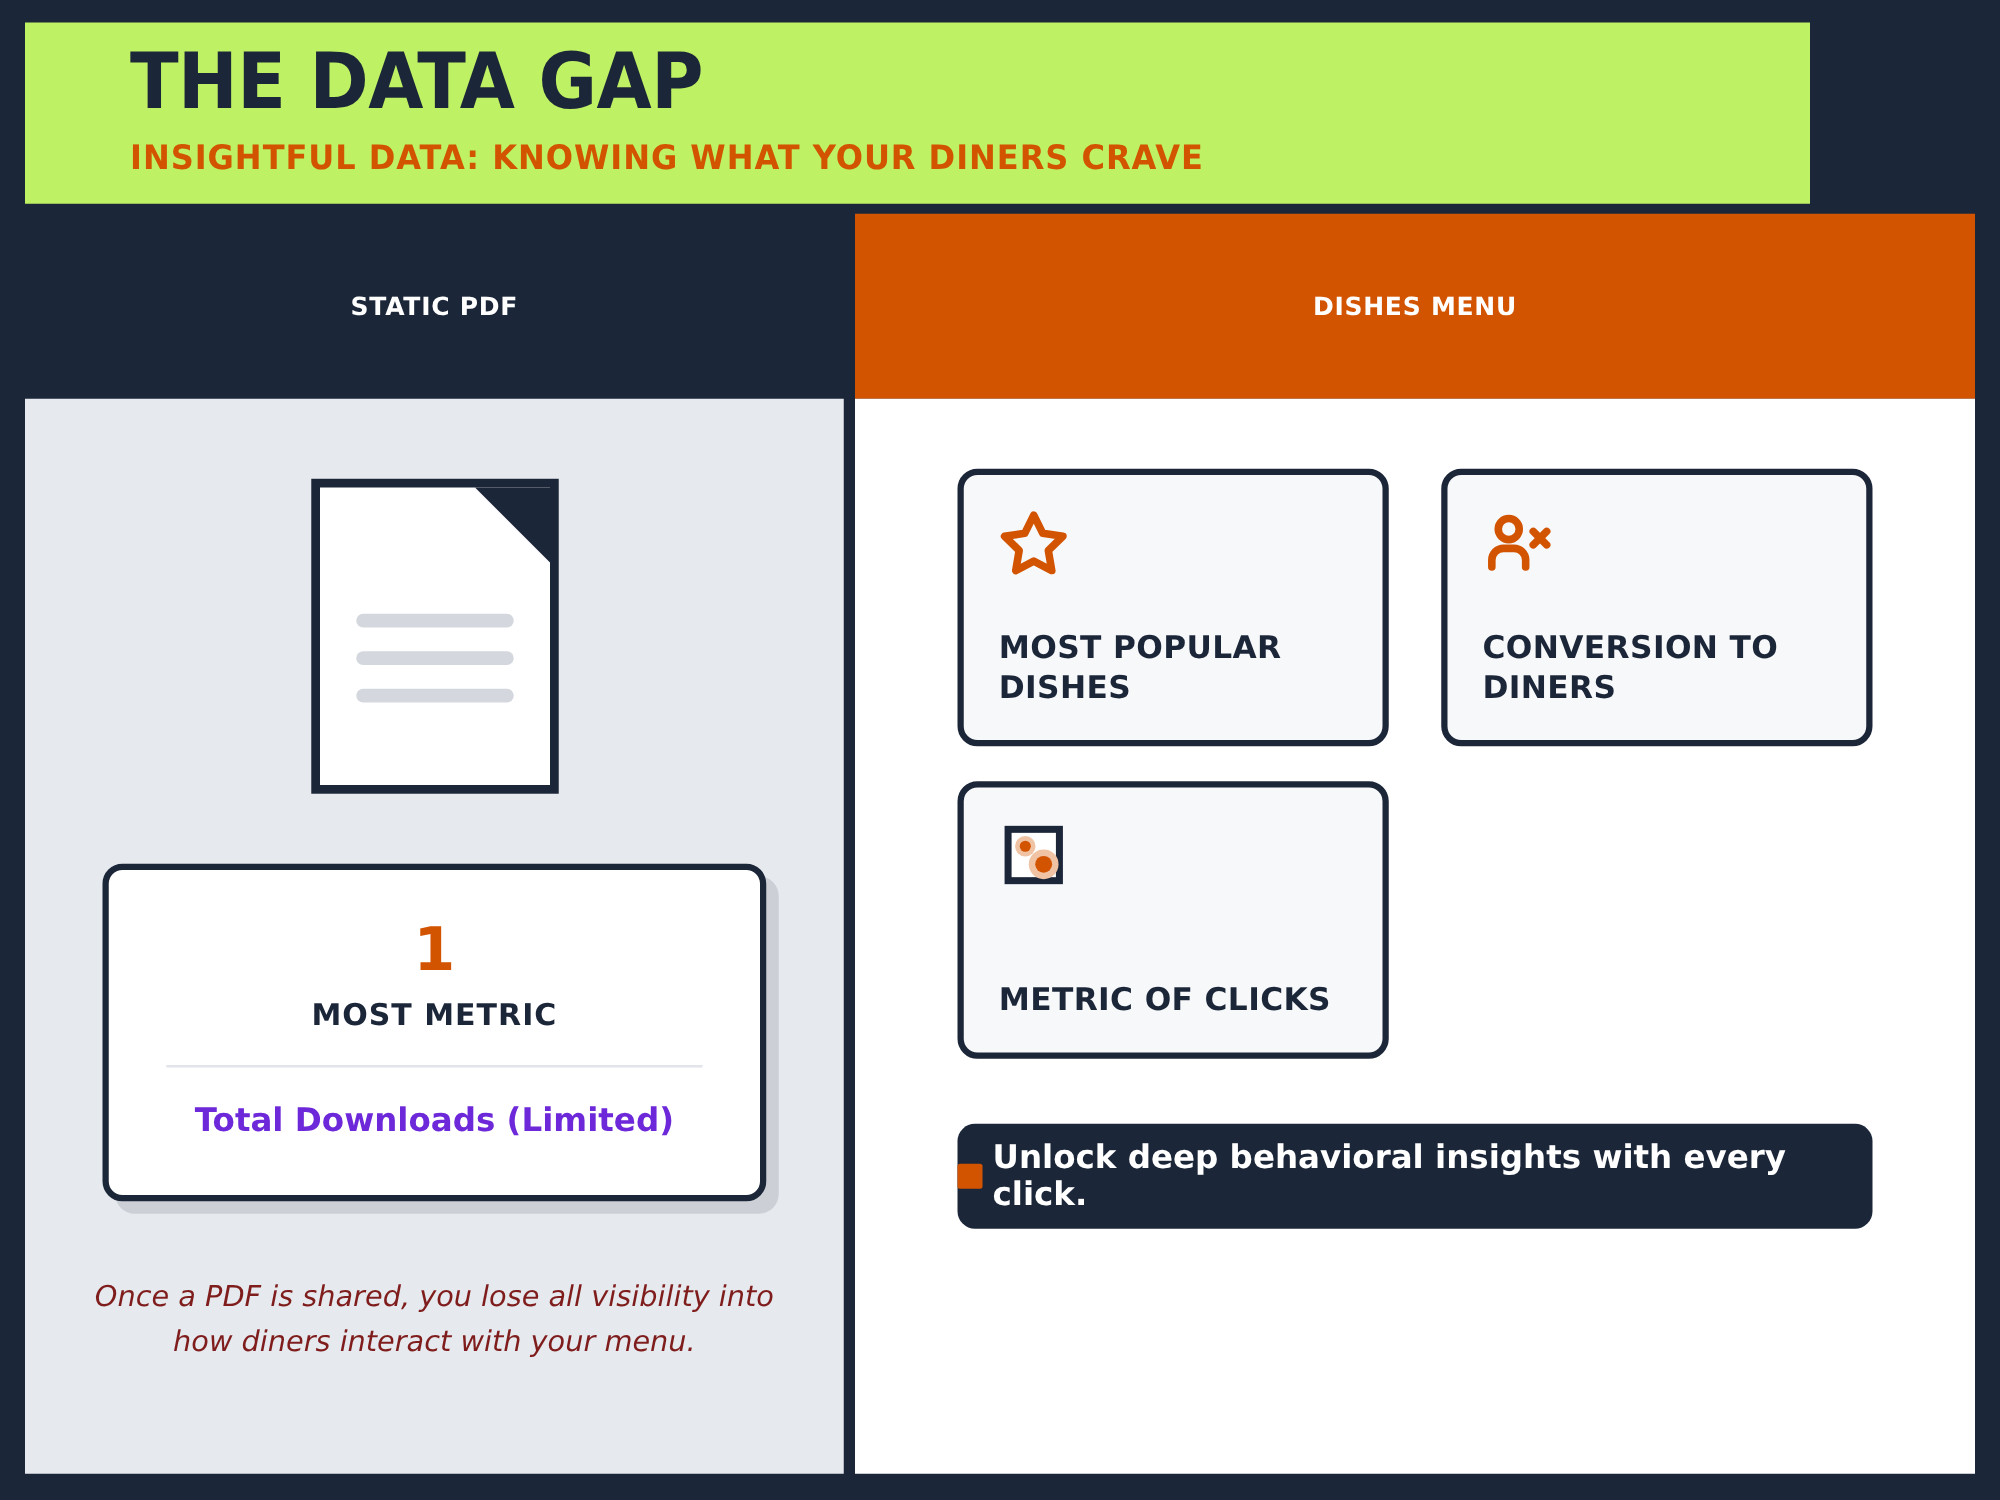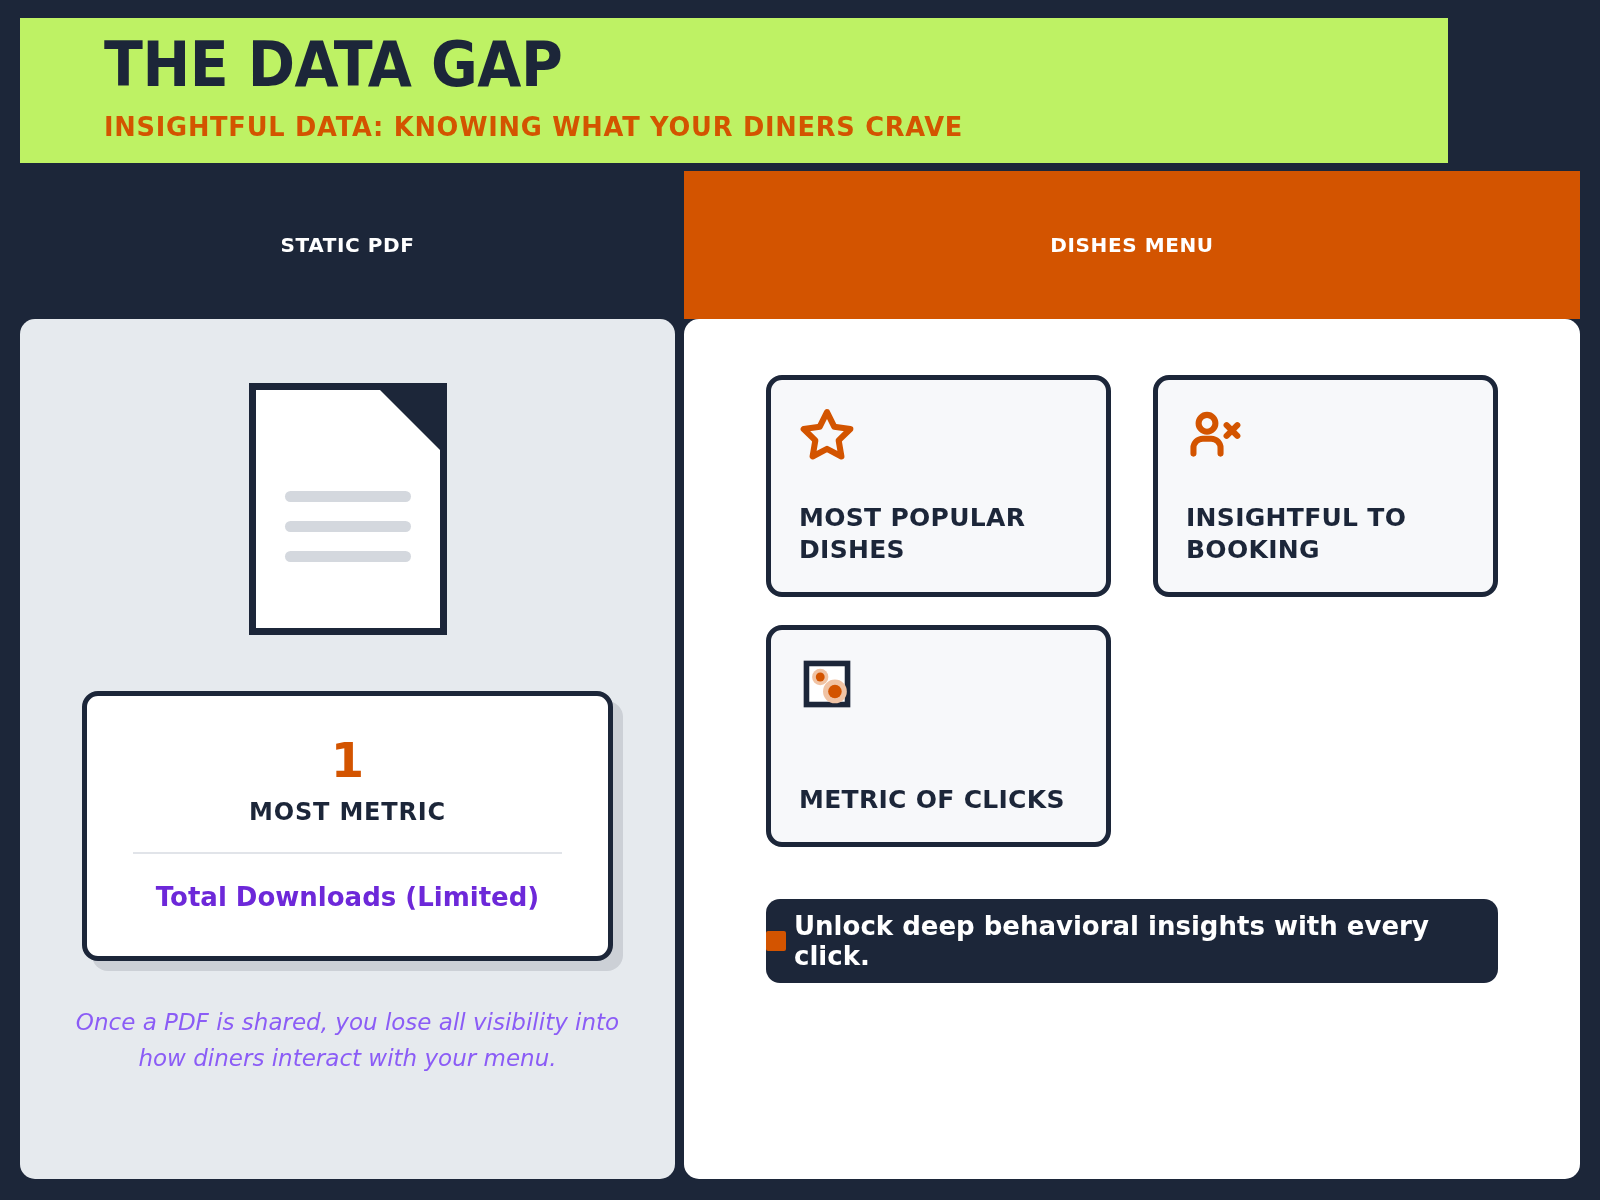--- a/index.html
+++ b/index.html
@@ -76,21 +76,20 @@
     font-weight: 700;
     letter-spacing: 0.6px;
     color: #ffffff;
   }
   .col-header.dark  { background: #1c2639; }
   .col-header.orange{ background: #d35400; }
 
   .col-body {
     height: 860px;
     padding: 0;
-    border-radius: 15px;
   }
   .col-body.gray  { background: #e6eaee; }
   .col-body.white { background: #ffffff; }
 
   
   .doc-wrap {
     display: flex;
     justify-content: center;
     padding-top: 64px;
   }
@@ -154,21 +153,22 @@
     font-weight: 700;
     color: #6d28d9;
   }
 
   .left-caption {
     padding: 44px 50px 0 50px;
     text-align: center;
     font-size: 23px;
     font-style: italic;
     line-height: 1.55;
-    color: #8b5cf6;
+    color: #7f1d1d;
+    margin-top: 16px;
   }
 
   
   .feature-grid {
     display: grid;
     grid-template-columns: 1fr 1fr;
     gap: 28px 42px;
     padding: 56px 82px 0 82px;
   }
   .feature-card {
@@ -270,21 +270,21 @@
 
         <div class="feature-card">
           <div class="feature-icon">
             <svg width="56" height="56" viewBox="0 0 24 24" fill="none" stroke="#d35400" stroke-width="2.6" stroke-linecap="round" stroke-linejoin="round">
               <circle cx="9" cy="7.4" r="3.6"></circle>
               <path d="M3.2 20.4v-2.4a4 4 0 0 1 4-4h3.6a4 4 0 0 1 4 4v2.4"></path>
               <line x1="17.4" y1="8.2" x2="22" y2="12.8"></line>
               <line x1="22" y1="8.2" x2="17.4" y2="12.8"></line>
             </svg>
           </div>
-          <div class="feature-label">INSIGHTFUL TO BOOKING</div>
+          <div class="feature-label">CONVERSION TO DINERS</div>
         </div>
 
         <div class="feature-card">
           <div class="feature-icon">
             <svg width="56" height="56" viewBox="0 0 24 24">
               <rect x="3.2" y="3.2" width="17.6" height="17.6" fill="#ffffff" stroke="#1c2639" stroke-width="2.4"></rect>
               <circle cx="9.1" cy="9.0" r="3.5" fill="#f0c3a4"></circle>
               <circle cx="9.1" cy="9.0" r="1.9" fill="#d35400"></circle>
               <circle cx="15.4" cy="15.2" r="5.1" fill="#f0c3a4"></circle>
               <circle cx="15.4" cy="15.2" r="2.9" fill="#d35400"></circle>

